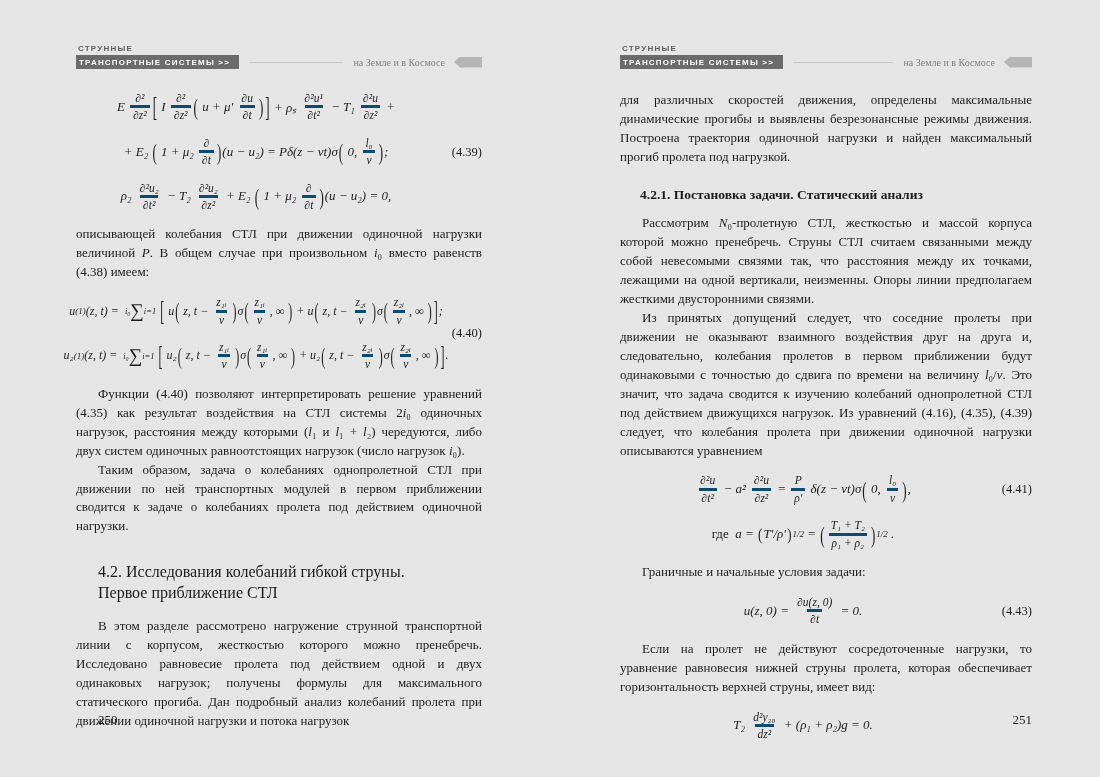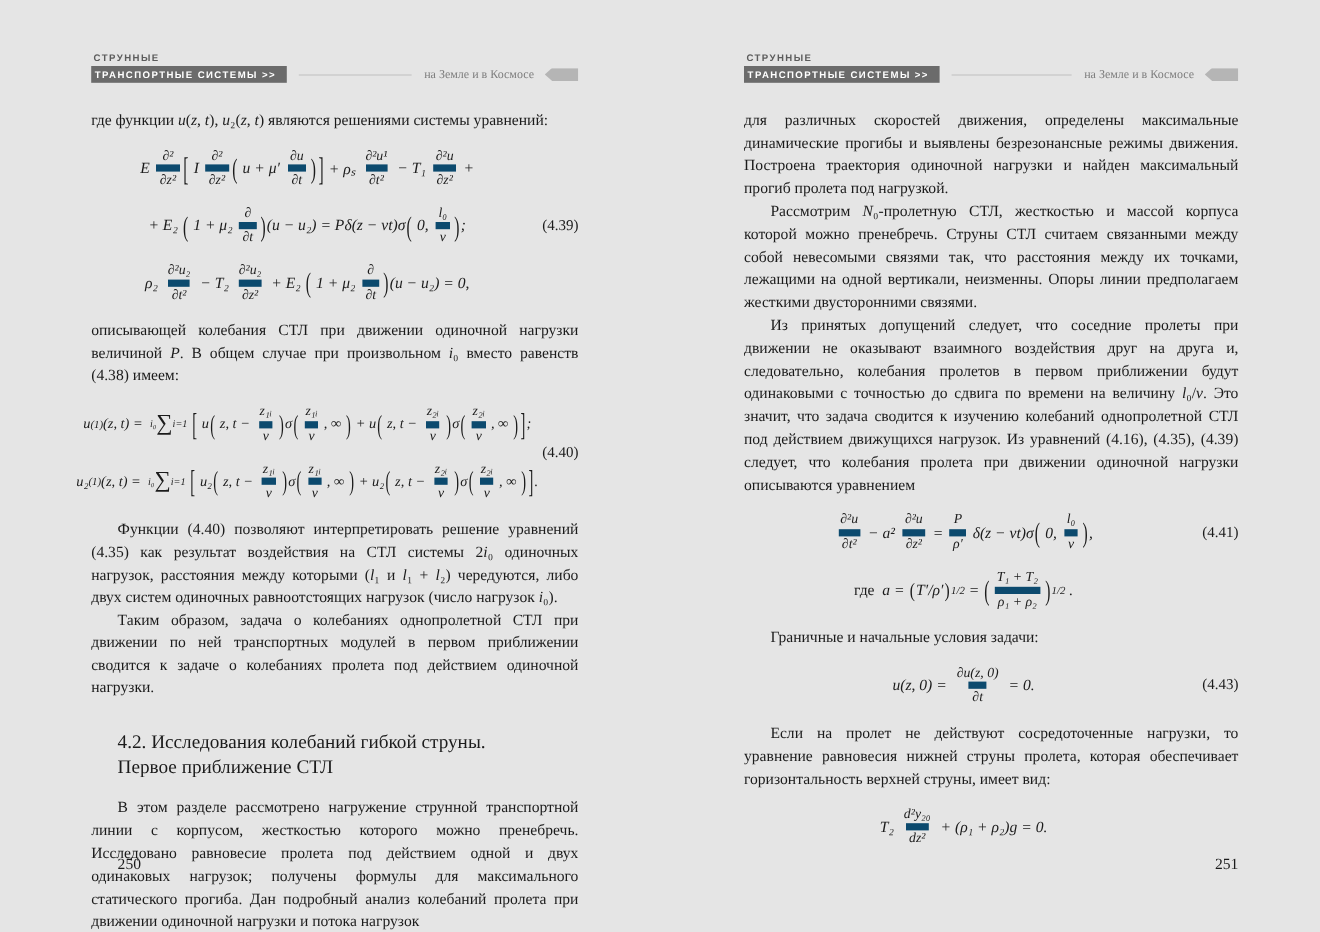--- a/index.html
+++ b/index.html
@@ -33,21 +33,21 @@
   
   .eqblock{position:relative;margin:13px 0;padding-right:46px;}
   .eqline{display:flex;justify-content:center;align-items:center;font-size:13px;
           font-style:italic;margin:13px 0;flex-wrap:nowrap;}
   .eqline.left{justify-content:center;}
   .eqline span{white-space:pre;}
   .eqnum{position:absolute;right:0;top:50%;transform:translateY(-50%);
          font-style:normal;font-size:12.5px;}
   .frac{display:inline-flex;flex-direction:column;align-items:center;font-size:11.5px;
         line-height:1.25;font-style:italic;margin:0 2px;vertical-align:middle;}
-  .frac .fd{border-top:6px solid #0c4a6e;padding:0 3px;font-style:italic;}
+  .frac .fd{border-top:3px solid #0c4a6e;padding:0 3px;font-style:italic;}
   .frac .fn{padding:0 3px;}
   .sum{display:inline-flex;flex-direction:row;align-items:center;line-height:1;margin:0 3px;}
   .sum .lim{font-size:8.5px;font-style:italic;line-height:1;}
   .sum .sig{font-size:19px;font-style:normal;line-height:.95;}
   .bigd{font-style:normal;display:inline-block;line-height:1;margin:0 1px;}
   sup.supv{font-size:9px;font-style:italic;}
   .rm{font-style:normal;}
 
   .pagenum{position:absolute;top:668px;font-size:13px;margin-left:22px;}
   .pagenum.pn-left{left:0;}
@@ -62,21 +62,20 @@
     <div class="phead">
       <div class="brand-top">СТРУННЫЕ</div>
       <div class="brand-row">
         <span class="brand-box">ТРАНСПОРТНЫЕ СИСТЕМЫ  &gt;&gt;</span>
         <span class="brand-line"></span>
         <span class="tagline">на Земле и в Космосе</span>
         <span class="arrow-tag"></span>
       </div>
     </div>
 
-    <p class="body">где функции <i>u</i>(<i>z</i>, <i>t</i>), <i>u</i>₂(<i>z</i>, <i>t</i>) являются решениями системы уравнений:</p>
     <div class="eqblock">
         <div class="eqline">
           <span>E </span>
           <span class="frac"><span class="fn">∂²</span><span class="fd">∂z²</span></span>
           <span class="bigd" style="transform: scaleY(2.1);">[</span>
           <span> I </span>
           <span class="frac"><span class="fn">∂²</span><span class="fd">∂z²</span></span>
           <span class="bigd" style="transform: scaleY(1.8);">(</span>
           <span> u + μ′ </span>
           <span class="frac"><span class="fn">∂u</span><span class="fd">∂t</span></span>
@@ -190,20 +189,21 @@
       <div class="brand-top">СТРУННЫЕ</div>
       <div class="brand-row">
         <span class="brand-box">ТРАНСПОРТНЫЕ СИСТЕМЫ  &gt;&gt;</span>
         <span class="brand-line"></span>
         <span class="tagline">на Земле и в Космосе</span>
         <span class="arrow-tag"></span>
       </div>
     </div>
 
     <p class="body">для различных скоростей движения, определены максимальные динамические прогибы и выявлены безрезонансные режимы движения. Построена траектория одиночной нагрузки и найден максимальный прогиб пролета под нагрузкой.</p>
+    <h3 class="h-sub">4.2.1. Постановка задачи. Статический анализ</h3>
     <p class="body indent">Рассмотрим <i>N</i>₀-пролетную СТЛ, жесткостью и массой корпуса которой можно пренебречь. Струны СТЛ считаем связанными между собой невесомыми связями так, что расстояния между их точками, лежащими на одной вертикали, неизменны. Опоры линии предполагаем жесткими двусторонними связями.</p>
     <p class="body indent">Из принятых допущений следует, что соседние пролеты при движении не оказывают взаимного воздействия друг на друга и, следовательно, колебания пролетов в первом приближении будут одинаковыми с точностью до сдвига по времени на величину <i>l</i>₀/<i>v</i>. Это значит, что задача сводится к изучению колебаний однопролетной СТЛ под действием движущихся нагрузок. Из уравнений (4.16), (4.35), (4.39) следует, что колебания пролета при движении одиночной нагрузки описываются уравнением</p>
     <div class="eqblock">
         <div class="eqline">
           <span class="frac"><span class="fn">∂²u</span><span class="fd">∂t²</span></span>
           <span> − a² </span>
           <span class="frac"><span class="fn">∂²u</span><span class="fd">∂z²</span></span>
           <span> = </span>
           <span class="frac"><span class="fn">P</span><span class="fd">ρ′</span></span>
           <span> δ(z − vt)σ</span>

